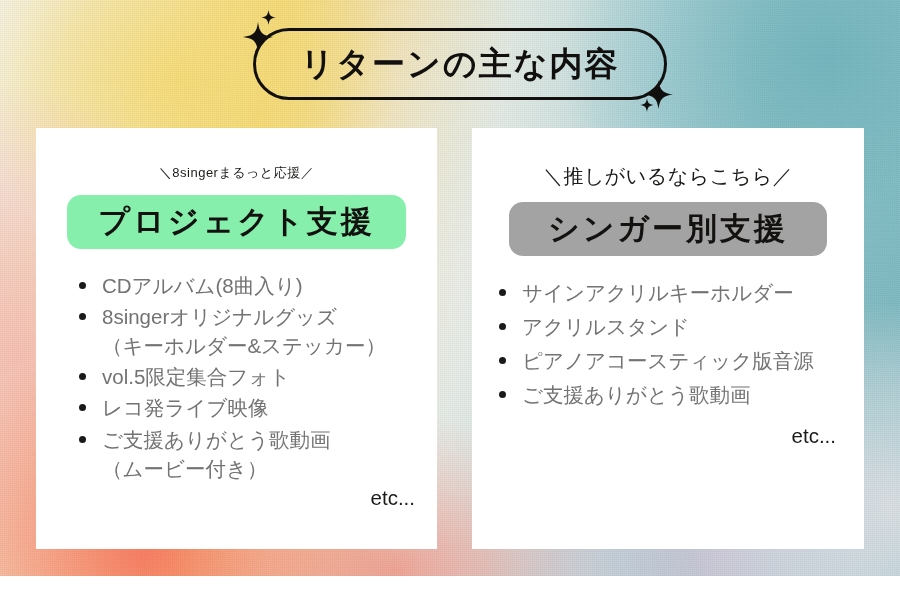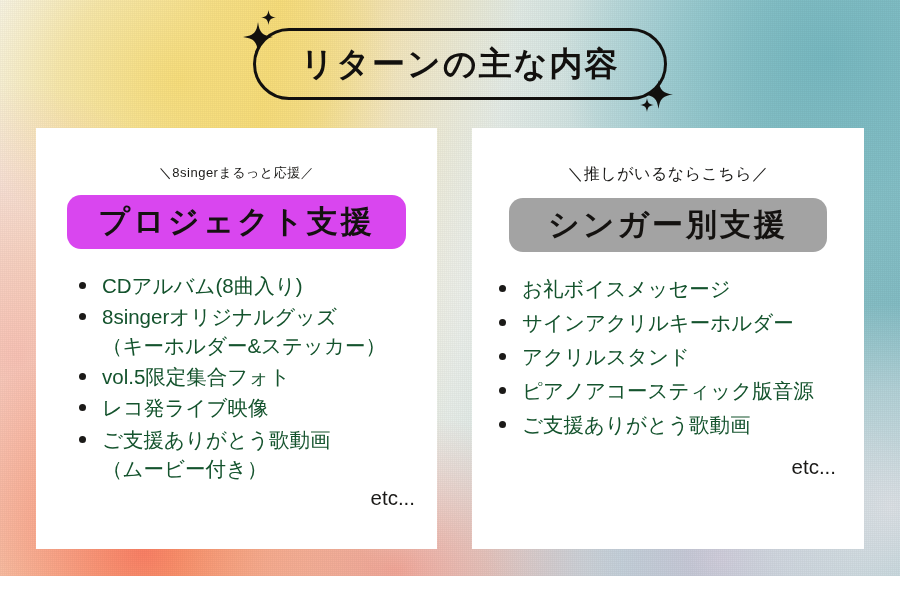--- a/index.html
+++ b/index.html
@@ -146,54 +146,54 @@
 
   .card-eyebrow {
     text-align: center;
     font-size: 13px;
     color: #1b1a18;
     letter-spacing: 0.5px;
     white-space: nowrap;
     line-height: 1;
     margin-top: 38px;
   }
-  #card-singer .card-eyebrow { font-size: 16px; }
+  #card-singer .card-eyebrow { font-size: 20px; }
 
   .card-badge {
     display: block;
     margin: 16px auto 0 auto;
     border-radius: 14px;
     text-align: center;
     font-size: 31px;
     font-weight: 700;
     letter-spacing: 3px;
     color: #141210;
     line-height: 54px;
     height: 54px;
     white-space: nowrap;
     box-sizing: border-box;
   }
   #badge-project {
     width: 339px;
-    background: #d946ef;
+    background: #86efac;
   }
   #badge-singer {
     width: 318px;
     background: #a3a3a3;
   }
 
   .card-list {
     list-style: none;
     margin: 22px 0 0 0;
     padding: 0;
   }
   .card-list li {
     position: relative;
     font-size: 20.5px;
-    color: #14532d;
+    color: #737373;
     line-height: 1.42;
     margin: 0 0 2px 0;
     padding-left: 26px;
     white-space: pre-line;
   }
   #card-project .card-list { margin-left: 40px; margin-right: 14px; }
   #card-singer  .card-list { margin-left: 24px; margin-right: 10px; }
   #card-project .card-list li { font-size: 20.5px; }
   #card-singer  .card-list li { font-size: 20.5px; margin-bottom: 5px; }
 
@@ -271,21 +271,20 @@
       <li>ご支援ありがとう歌動画
                  （ムービー付き）</li>
     </ul>
     <div class="card-etc">etc...</div>
   </div>
 
   <div class="card" id="card-singer">
     <div class="card-eyebrow">＼推しがいるならこちら／</div>
     <div class="card-badge" id="badge-singer">シンガー別支援</div>
     <ul class="card-list">
-      <li>お礼ボイスメッセージ</li>
       <li>サインアクリルキーホルダー</li>
       <li>アクリルスタンド</li>
       <li>ピアノアコースティック版音源</li>
       <li>ご支援ありがとう歌動画</li>
     </ul>
     <div class="card-etc">etc...</div>
   </div>
 
 </div>
 

